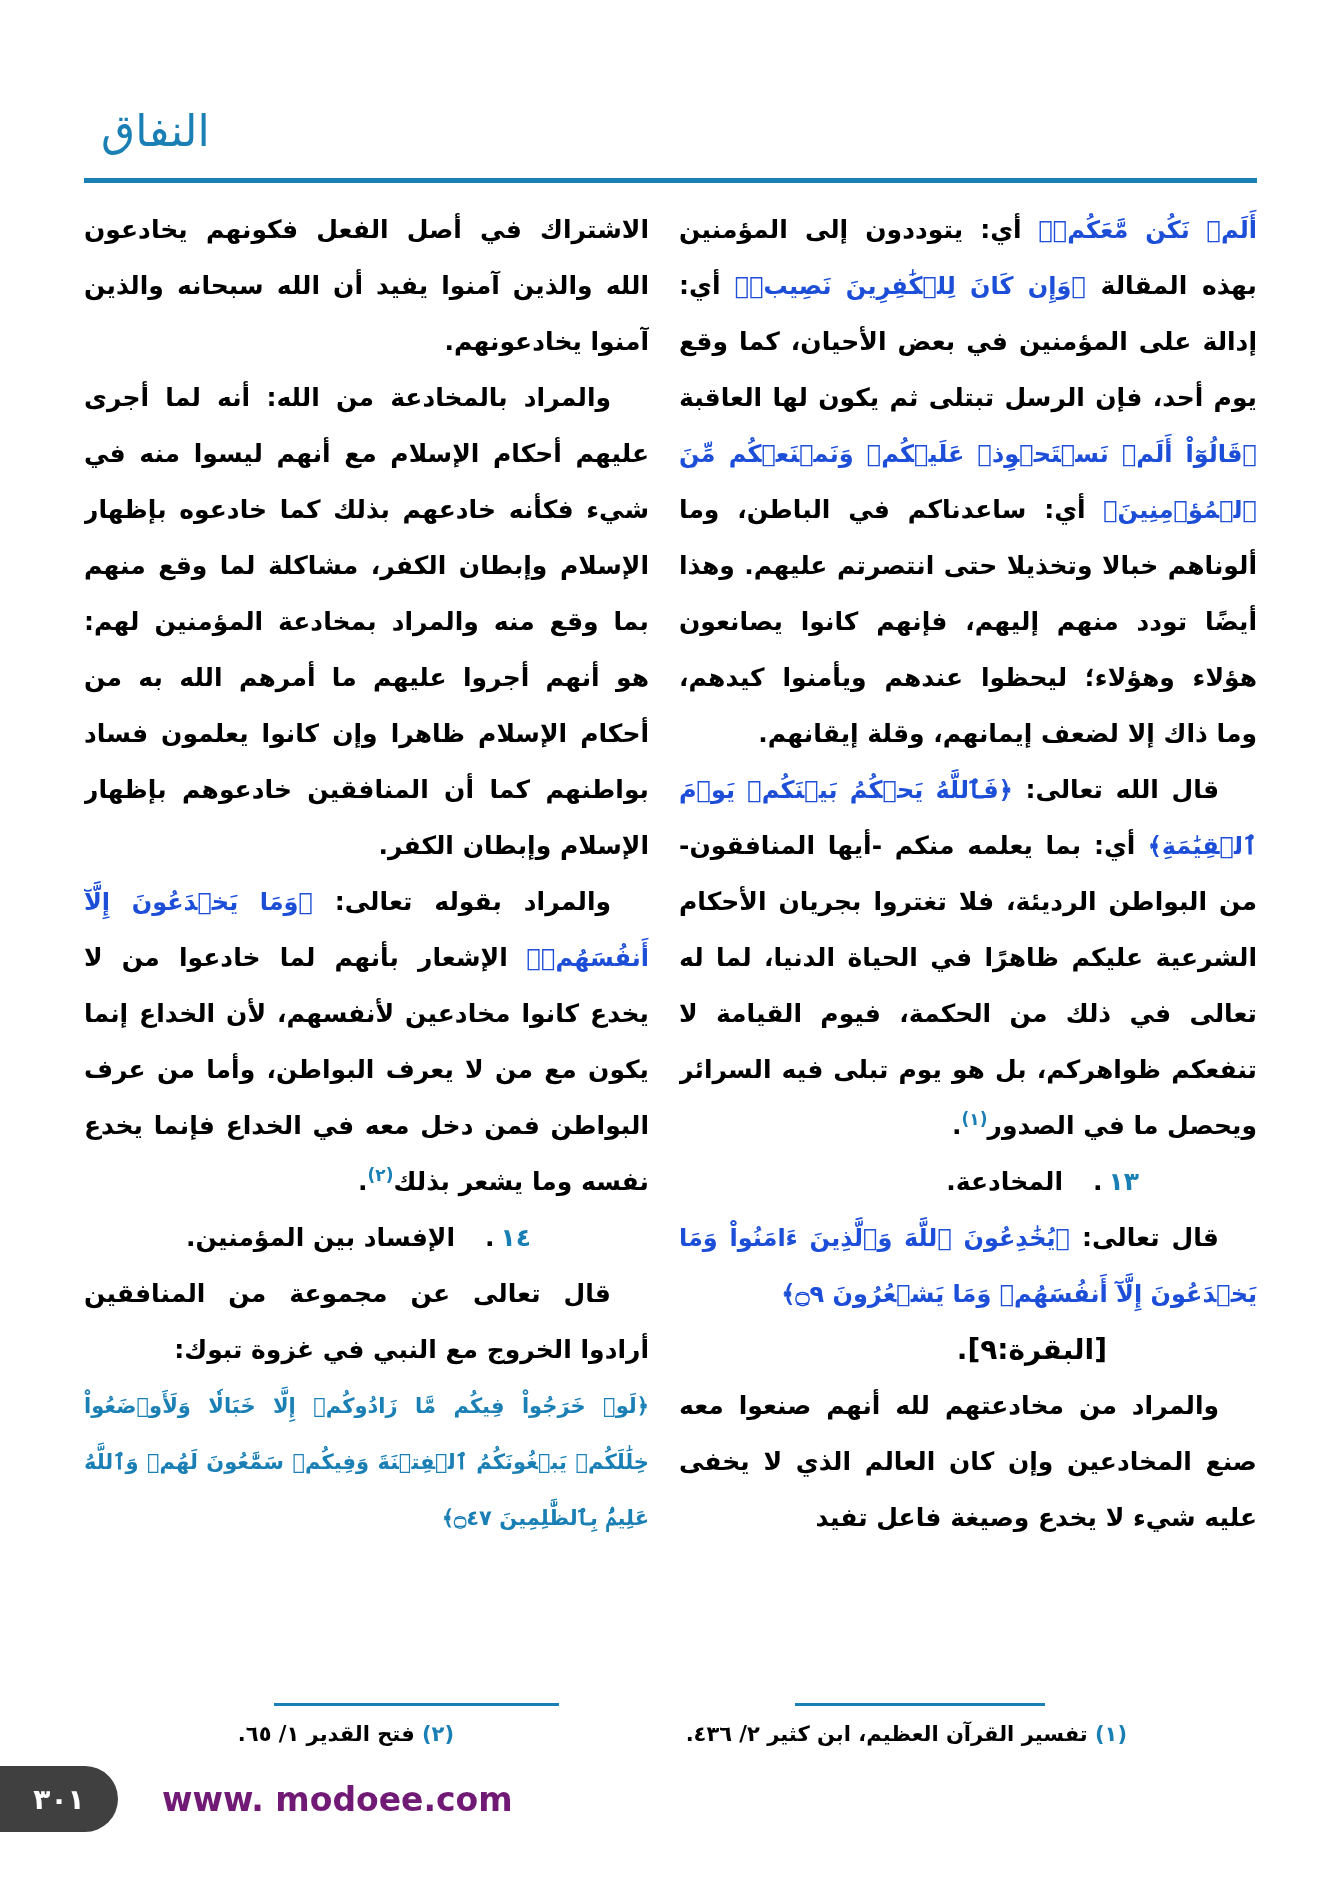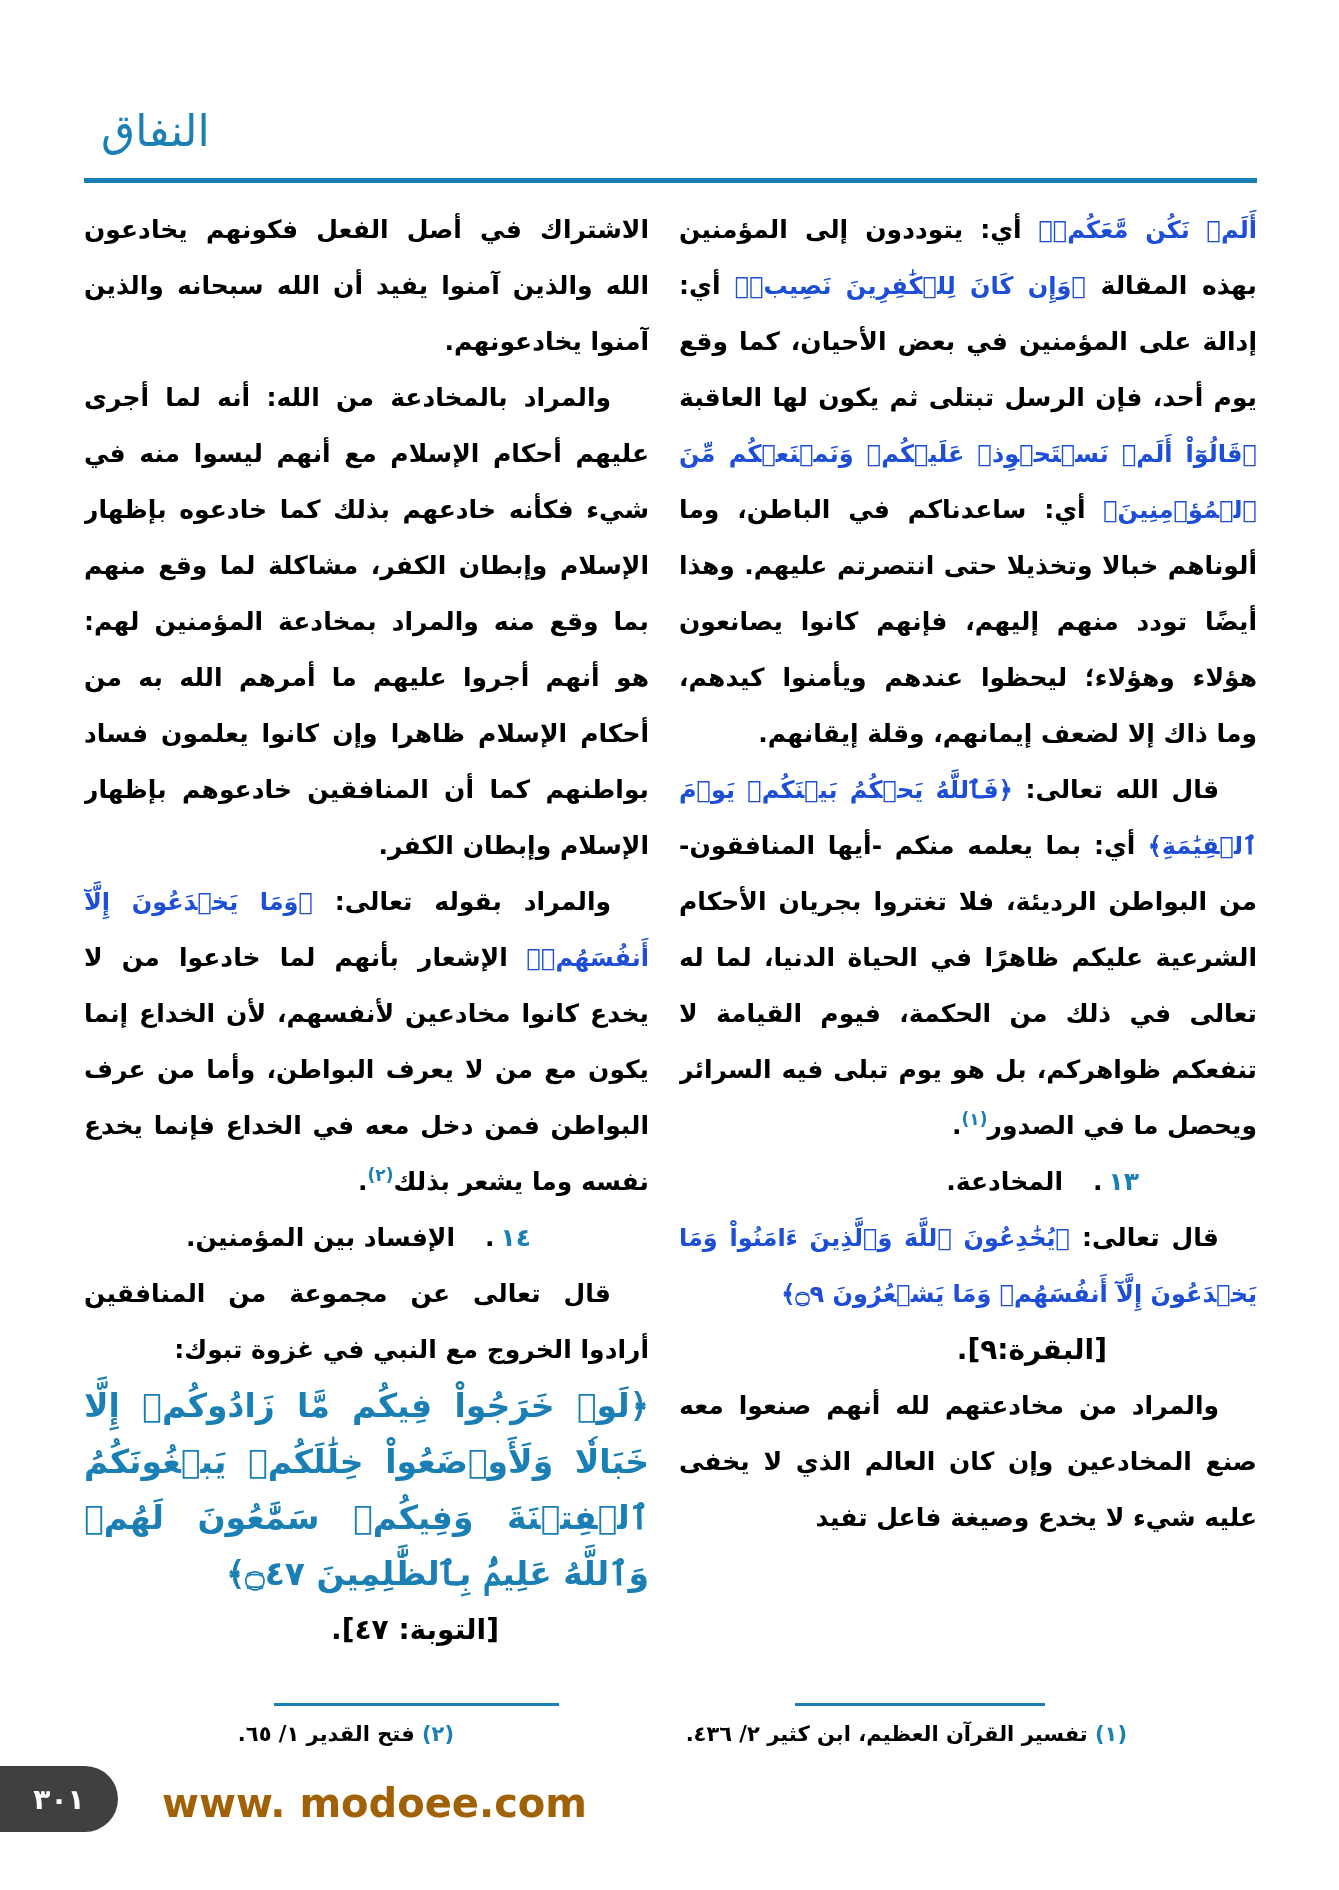--- a/index.html
+++ b/index.html
@@ -43,21 +43,21 @@
     line-height: 0; font-weight: bold;
   }
   .section-heading { padding-right: 118px; }
   .sec-num { color: #1a7fb4; }
   .sec-dot { color: #000; margin-right: 6px; }
   .sec-title { margin-right: 30px; }
   .citation {
     text-align: right; padding-right: 150px;
     font-size: 28px; font-weight: bold;
   }
-  .quran-block { color: #1a7fb4; font-size: 33px; text-align: justify; }
+  .quran-block { color: #1a7fb4; font-size: 21px; text-align: justify; }
 
   
   .footnote-area { position: absolute; bottom: 6px; right: 0; left: 0; }
   .footnote-rule { height: 3px; background: #1a7fb4; margin-bottom: 6px; }
   .col-right .footnote-rule { width: 250px; margin-right: 212px; }
   .col-left  .footnote-rule { width: 285px; margin-right: 90px; }
   .footnote {
     margin: 0; font-size: 21px; line-height: 44px; font-weight: bold;
     text-align: right;
   }
@@ -69,21 +69,21 @@
   .page-tab {
     position: absolute; left: 0; top: 1766px;
     width: 118px; height: 66px;
     background: #404040;
     border-radius: 0 33px 33px 0;
     display: flex; align-items: center; justify-content: center;
   }
   .page-number { color: #ffffff; font-size: 28px; font-weight: bold; }
   .website {
     position: absolute; left: 162px; top: 1780px;
-    color: #a16207; font-size: 40px; font-weight: bold;
+    color: #701a75; font-size: 33px; font-weight: bold;
     direction: ltr;
   }
 </style>
 </head>
 <body>
 
 <div class="page">
 
   <h1 class="page-title">النفاق</h1>
   <div class="header-rule"></div>
@@ -106,21 +106,20 @@
     </section>
 
     <section class="col col-left">
       <div class="col-body" id="col-left-body">
           <p class="para"><span class="body-text">الاشتراك في أصل الفعل فكونهم يخادعون الله والذين آمنوا يفيد أن الله سبحانه والذين آمنوا يخادعونهم.</span></p>
           <p class="para indent"><span class="body-text">والمراد بالمخادعة من الله: أنه لما أجرى عليهم أحكام الإسلام مع أنهم ليسوا منه في شيء فكأنه خادعهم بذلك كما خادعوه بإظهار الإسلام وإبطان الكفر، مشاكلة لما وقع منهم بما وقع منه والمراد بمخادعة المؤمنين لهم: هو أنهم أجروا عليهم ما أمرهم الله به من أحكام الإسلام ظاهرا وإن كانوا يعلمون فساد بواطنهم كما أن المنافقين خادعوهم بإظهار الإسلام وإبطان الكفر.</span></p>
           <p class="para indent"><span class="body-text">والمراد بقوله تعالى: </span><span class="quran">﴿وَمَا يَخۡدَعُونَ إِلَّآ أَنفُسَهُمۡ﴾ </span><span class="body-text">الإشعار بأنهم لما خادعوا من لا يخدع كانوا مخادعين لأنفسهم، لأن الخداع إنما يكون مع من لا يعرف البواطن، وأما من عرف البواطن فمن دخل معه في الخداع فإنما يخدع نفسه وما يشعر بذلك</span><span class="fn-ref">(٢)</span><span class="body-text">.</span></p>
           <p class="section-heading"><span class="sec-num">١٤</span><span class="sec-dot">.</span><span class="sec-title">الإفساد بين المؤمنين.</span></p>
           <p class="para indent"><span class="body-text">قال تعالى عن مجموعة من المنافقين أرادوا الخروج مع النبي في غزوة تبوك:</span></p>
           <p class="quran-block">﴿لَوۡ خَرَجُواْ فِيكُم مَّا زَادُوكُمۡ إِلَّا خَبَالٗا وَلَأَوۡضَعُواْ خِلَٰلَكُمۡ يَبۡغُونَكُمُ ٱلۡفِتۡنَةَ وَفِيكُمۡ سَمَّٰعُونَ لَهُمۡ وَٱللَّهُ عَلِيمُۢ بِٱلظَّٰلِمِينَ ۝٤٧﴾</p>
-          <p class="citation">[التوبة: ٤٧].</p>
         </div>
       <div class="footnote-area">
         <div class="footnote-rule"></div>
         <p class="footnote"><span class="fn-marker">(٢)</span> <span>فتح القدير ١/ ٦٥.</span></p>
       </div>
     </section>
 
   </main>
 
   <div class="page-tab">

